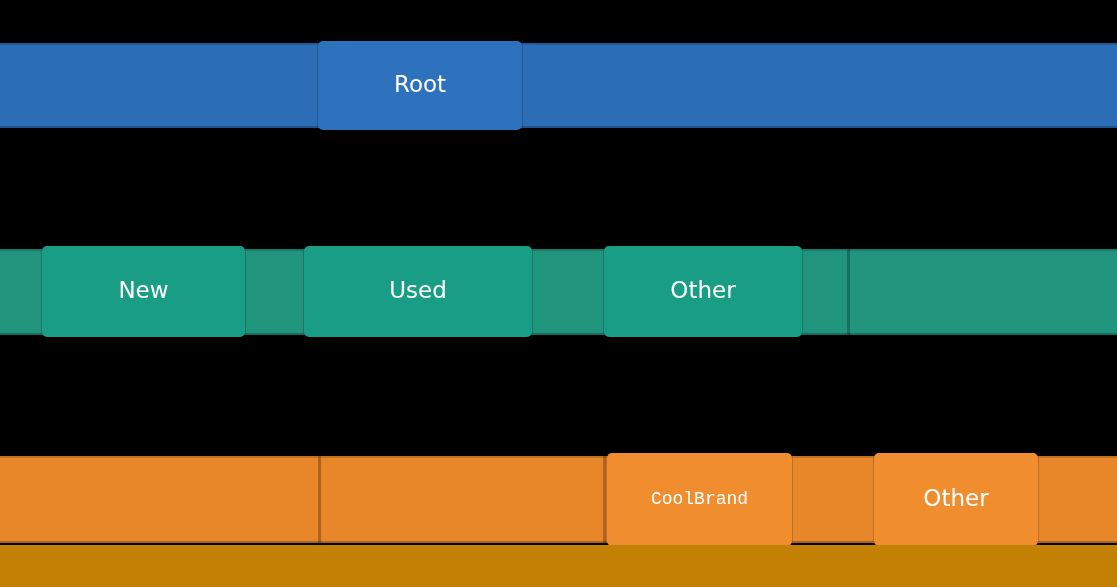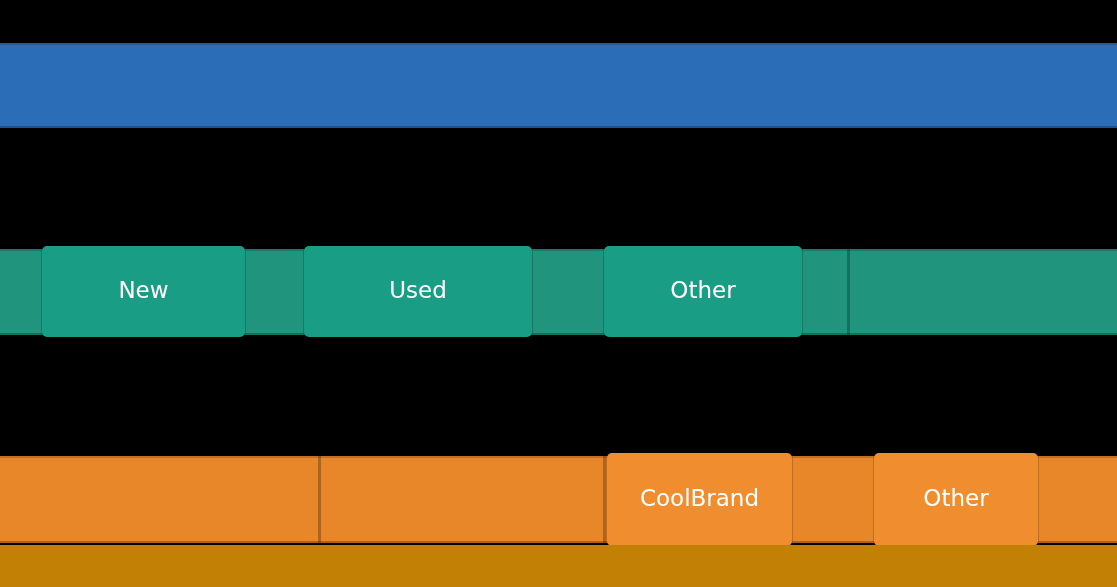--- a/index.html
+++ b/index.html
@@ -36,34 +36,37 @@
     display:block;
     line-height:1;
     transform:translateY(-1px);
   }
 </style>
 </head>
 <body>
 
 <div id="chart" style="width: 1117px; height: 587px; background: rgb(0, 0, 0);">
     <div class="band" style="left: 0px; top: 43px; width: 1117px; height: 85px; background: rgb(44, 109, 184);"></div>
+    <div class="node" style="left: 318px; top: 41px; width: 204px; height: 89px; background: rgb(46, 113, 189); font-size: 23px; color: rgb(255, 255, 255);">
+      <span>Root</span>
+    </div>
     <div class="band" style="left: 0px; top: 249px; width: 1117px; height: 86px; background: rgb(32, 148, 125);"></div>
     <div class="seam" style="left: 847px; top: 249px; height: 86px;"></div>
     <div class="node" style="left: 42px; top: 246px; width: 203px; height: 91px; background: rgb(25, 158, 133); font-size: 23px; color: rgb(255, 255, 255);">
       <span>New</span>
     </div>
     <div class="node" style="left: 304px; top: 246px; width: 228px; height: 91px; background: rgb(25, 158, 133); font-size: 23px; color: rgb(255, 255, 255);">
       <span>Used</span>
     </div>
     <div class="node" style="left: 604px; top: 246px; width: 198px; height: 91px; background: rgb(25, 158, 133); font-size: 23px; color: rgb(255, 255, 255);">
       <span>Other</span>
     </div>
     <div class="band" style="left: 0px; top: 456px; width: 1117px; height: 87px; background: rgb(232, 134, 42);"></div>
     <div class="seam" style="left: 318px; top: 456px; height: 87px;"></div>
     <div class="seam" style="left: 603px; top: 456px; height: 87px;"></div>
-    <div class="node" style="left: 607px; top: 453px; width: 185px; height: 93px; background: rgb(240, 142, 47); font-size: 23px; color: rgb(255, 255, 255);">
+    <div class="node" style="left: 607px; top: 453px; width: 185px; height: 93px; background: rgb(240, 142, 47); font-size: 18px; color: rgb(255, 255, 255); font-family: Liberation Mono, monospace;">
       <span>CoolBrand</span>
     </div>
     <div class="node" style="left: 874px; top: 453px; width: 164px; height: 93px; background: rgb(240, 142, 47); font-size: 23px; color: rgb(255, 255, 255);">
       <span>Other</span>
     </div>
     <div class="band leaf" style="left: 0px; top: 545px; width: 1117px; height: 42px; background: rgb(194, 129, 4);"></div>
   </div>
 
 </body></html>

